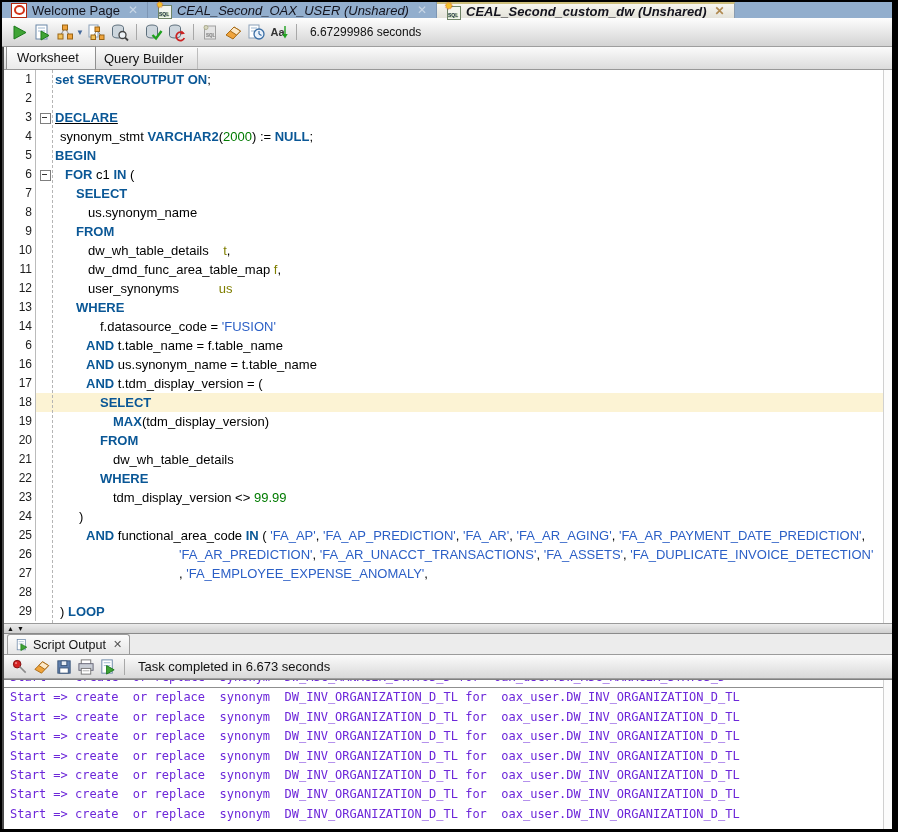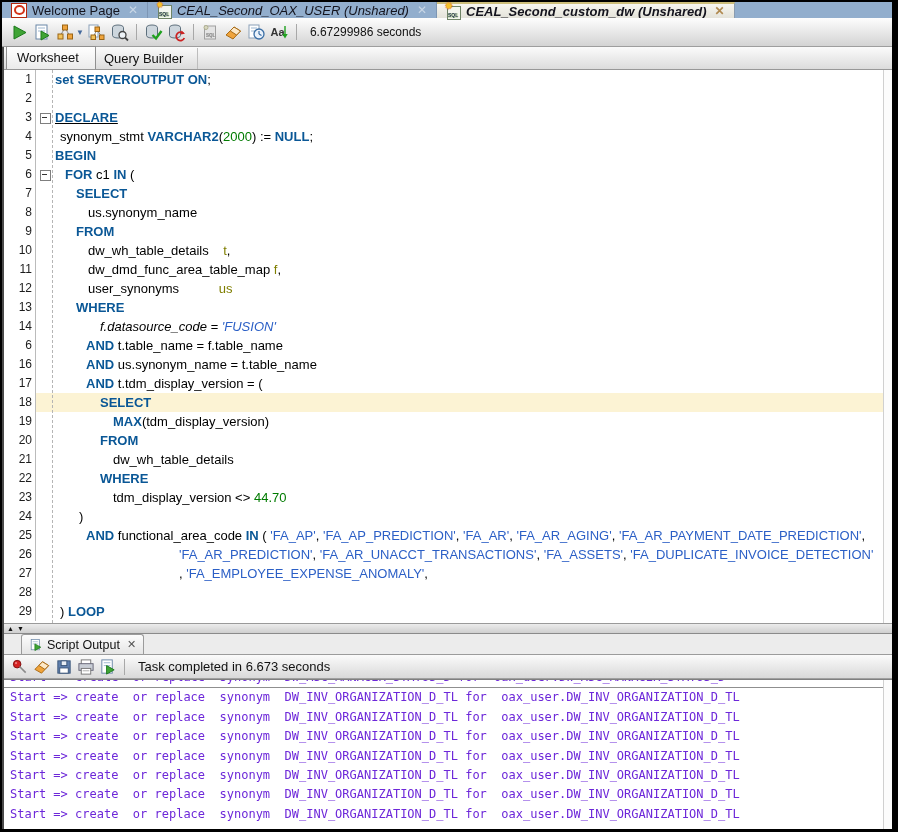--- a/index.html
+++ b/index.html
@@ -67,21 +67,21 @@
   .sq{text-decoration-style:wavy;text-decoration-color:#eeb23e;
       text-decoration-thickness:1px;text-underline-offset:2px;}
 
   
   .splitter{height:9px;background:linear-gradient(#ececec,#cfcfcf);border-top:1px solid #9a9a9a;
       border-bottom:1px solid #8a8a8a;display:flex;align-items:center;flex:0 0 auto;}
   .splitter .arr{font-size:7px;line-height:7px;color:#111;margin-left:3px;}
 
   
   .outtabrow{height:20px;background:#ececec;border-bottom:1px solid #9b9b9b;display:flex;
-      align-items:flex-end;padding-left:17px;flex:0 0 auto;}
+      align-items:flex-end;padding-left:3px;flex:0 0 auto;}
   .outtab{display:inline-flex;align-items:center;height:19px;padding:0 7px;background:linear-gradient(#fcfcfc,#e5e5e5);
       border:1px solid #9b9b9b;border-bottom:none;border-radius:3px 3px 0 0;font-size:12.5px;color:#111;}
   .outtab svg{width:14px;height:14px;margin-right:4px;}
   .outtab .closex{font-size:11px;color:#555;margin-left:7px;line-height:1;}
   .outtoolbar{height:23px;background:linear-gradient(#fbfbfb,#d9d9d9);border-bottom:1px solid #a0a0a0;
       display:flex;align-items:center;padding:0 5px;flex:0 0 auto;}
   .outtoolbar .tbtn{width:20px;height:20px;}
   .outtoolbar svg{width:18px;height:18px;}
   .status{font-size:13px;color:#111;margin-left:8px;}
   .output{flex:1;background:#fff;border-top:1px solid #808080;overflow:hidden;position:relative;
@@ -233,30 +233,30 @@
           <div class="row"><span class="ln">4</span><span class="foldcol"></span><span class="codetext" style="padding-left: 5px;"><span class="p">synonym_stmt </span><span class="kw">VARCHAR2</span><span class="p">(</span><span class="num">2000</span><span class="p">) := </span><span class="kw">NULL</span><span class="p">;</span></span></div>
           <div class="row"><span class="ln">5</span><span class="foldcol"></span><span class="codetext" style="padding-left: 0px;"><span class="kw">BEGIN</span></span></div>
           <div class="row"><span class="ln">6</span><span class="foldcol"><span class="foldbox"></span></span><span class="codetext" style="padding-left: 10px;"><span class="kw">FOR</span><span class="p"> c1 </span><span class="kw">IN</span><span class="p"> (</span></span></div>
           <div class="row"><span class="ln">7</span><span class="foldcol"></span><span class="codetext" style="padding-left: 21px;"><span class="kw">SELECT</span></span></div>
           <div class="row"><span class="ln">8</span><span class="foldcol"></span><span class="codetext" style="padding-left: 33px;"><span class="p">us.synon</span><span class="p sq">ym_name</span><span class="p sq">  </span></span></div>
           <div class="row"><span class="ln">9</span><span class="foldcol"></span><span class="codetext" style="padding-left: 21px;"><span class="kw">FROM</span></span></div>
           <div class="row"><span class="ln">10</span><span class="foldcol"></span><span class="codetext" style="padding-left: 33px;"><span class="p">dw_wh_table_details    </span><span class="al">t</span><span class="p">,</span></span></div>
           <div class="row"><span class="ln">11</span><span class="foldcol"></span><span class="codetext" style="padding-left: 33px;"><span class="p">dw_dmd_func_area_table_map </span><span class="al">f</span><span class="p">,</span></span></div>
           <div class="row"><span class="ln">12</span><span class="foldcol"></span><span class="codetext" style="padding-left: 33px;"><span class="p">user_synonyms           </span><span class="al">us</span></span></div>
           <div class="row"><span class="ln">13</span><span class="foldcol"></span><span class="codetext" style="padding-left: 21px;"><span class="kw">WHERE</span></span></div>
-          <div class="row"><span class="ln">14</span><span class="foldcol"></span><span class="codetext" style="padding-left: 45px; font-style: italic;"><span class="p">f.datasource_code = </span><span class="str">'FUSION'</span></span></div>
+          <div class="row"><span class="ln">14</span><span class="foldcol"></span><span class="codetext" style="padding-left: 45px;"><span class="p">f.datasource_code = </span><span class="str">'FUSION'</span></span></div>
           <div class="row"><span class="ln">6</span><span class="foldcol"></span><span class="codetext" style="padding-left: 31px;"><span class="kw">AND</span><span class="p"> t.table_name = f.table_name</span></span></div>
           <div class="row"><span class="ln">16</span><span class="foldcol"></span><span class="codetext" style="padding-left: 31px;"><span class="kw">AND</span><span class="p"> us.synonym_name = t.table_name</span></span></div>
           <div class="row"><span class="ln">17</span><span class="foldcol"></span><span class="codetext" style="padding-left: 31px;"><span class="kw">AND</span><span class="p"> t.tdm_display_version = (</span></span></div>
           <div class="row hl"><span class="ln">18</span><span class="foldcol"></span><span class="codetext" style="padding-left: 45px;"><span class="kw">SELECT</span></span></div>
           <div class="row"><span class="ln">19</span><span class="foldcol"></span><span class="codetext" style="padding-left: 58px;"><span class="kw">MAX</span><span class="p">(tdm_display_ver</span><span class="p sq">sion)</span><span class="p sq"> </span></span></div>
           <div class="row"><span class="ln">20</span><span class="foldcol"></span><span class="codetext" style="padding-left: 45px;"><span class="kw">FROM</span></span></div>
           <div class="row"><span class="ln">21</span><span class="foldcol"></span><span class="codetext" style="padding-left: 58px;"><span class="p">dw_wh_table_details</span></span></div>
           <div class="row"><span class="ln">22</span><span class="foldcol"></span><span class="codetext" style="padding-left: 45px;"><span class="kw">WHERE</span></span></div>
-          <div class="row"><span class="ln">23</span><span class="foldcol"></span><span class="codetext" style="padding-left: 58px;"><span class="p">tdm_display_version &lt;&gt; </span><span class="num">44.70</span></span></div>
+          <div class="row"><span class="ln">23</span><span class="foldcol"></span><span class="codetext" style="padding-left: 58px;"><span class="p">tdm_display_version &lt;&gt; </span><span class="num">99.99</span></span></div>
           <div class="row"><span class="ln">24</span><span class="foldcol"></span><span class="codetext" style="padding-left: 24px;"><span class="p">)</span></span></div>
           <div class="row"><span class="ln">25</span><span class="foldcol"></span><span class="codetext" style="padding-left: 31px;"><span class="kw">AND</span><span class="p"> functional_area_code </span><span class="kw">IN</span><span class="p"> ( </span><span class="str">'FA_AP'</span><span class="p">, </span><span class="str">'FA_AP_PREDICTION'</span><span class="p">, </span><span class="str">'FA_AR'</span><span class="p">, </span><span class="str">'FA_AR_AGING'</span><span class="p">, </span><span class="str">'FA_AR_PAYMENT_DATE_PREDICTION'</span><span class="p">,</span></span></div>
           <div class="row"><span class="ln">26</span><span class="foldcol"></span><span class="codetext" style="padding-left: 124px;"><span class="str">'FA_AR_PREDICTION'</span><span class="p">, </span><span class="str">'FA_AR_UNACCT_TRANSACTIONS'</span><span class="p">, </span><span class="str">'FA_ASSETS'</span><span class="p">, </span><span class="str">'FA_DUPLICATE_INVOICE_DETECTION'</span></span></div>
           <div class="row"><span class="ln">27</span><span class="foldcol"></span><span class="codetext" style="padding-left: 124px;"><span class="p">, </span><span class="str">'FA_EMPLOYEE_EXPENSE_ANOMALY'</span><span class="p">,</span></span></div>
           <div class="row"><span class="ln">28</span><span class="foldcol"></span></div>
           <div class="row"><span class="ln">29</span><span class="foldcol"></span><span class="codetext" style="padding-left: 5px;"><span class="p">) </span><span class="kw">LOOP</span></span></div>
         </div>
       <div class="guide"></div>
       <div class="scrolltrack"></div>
     </div>

